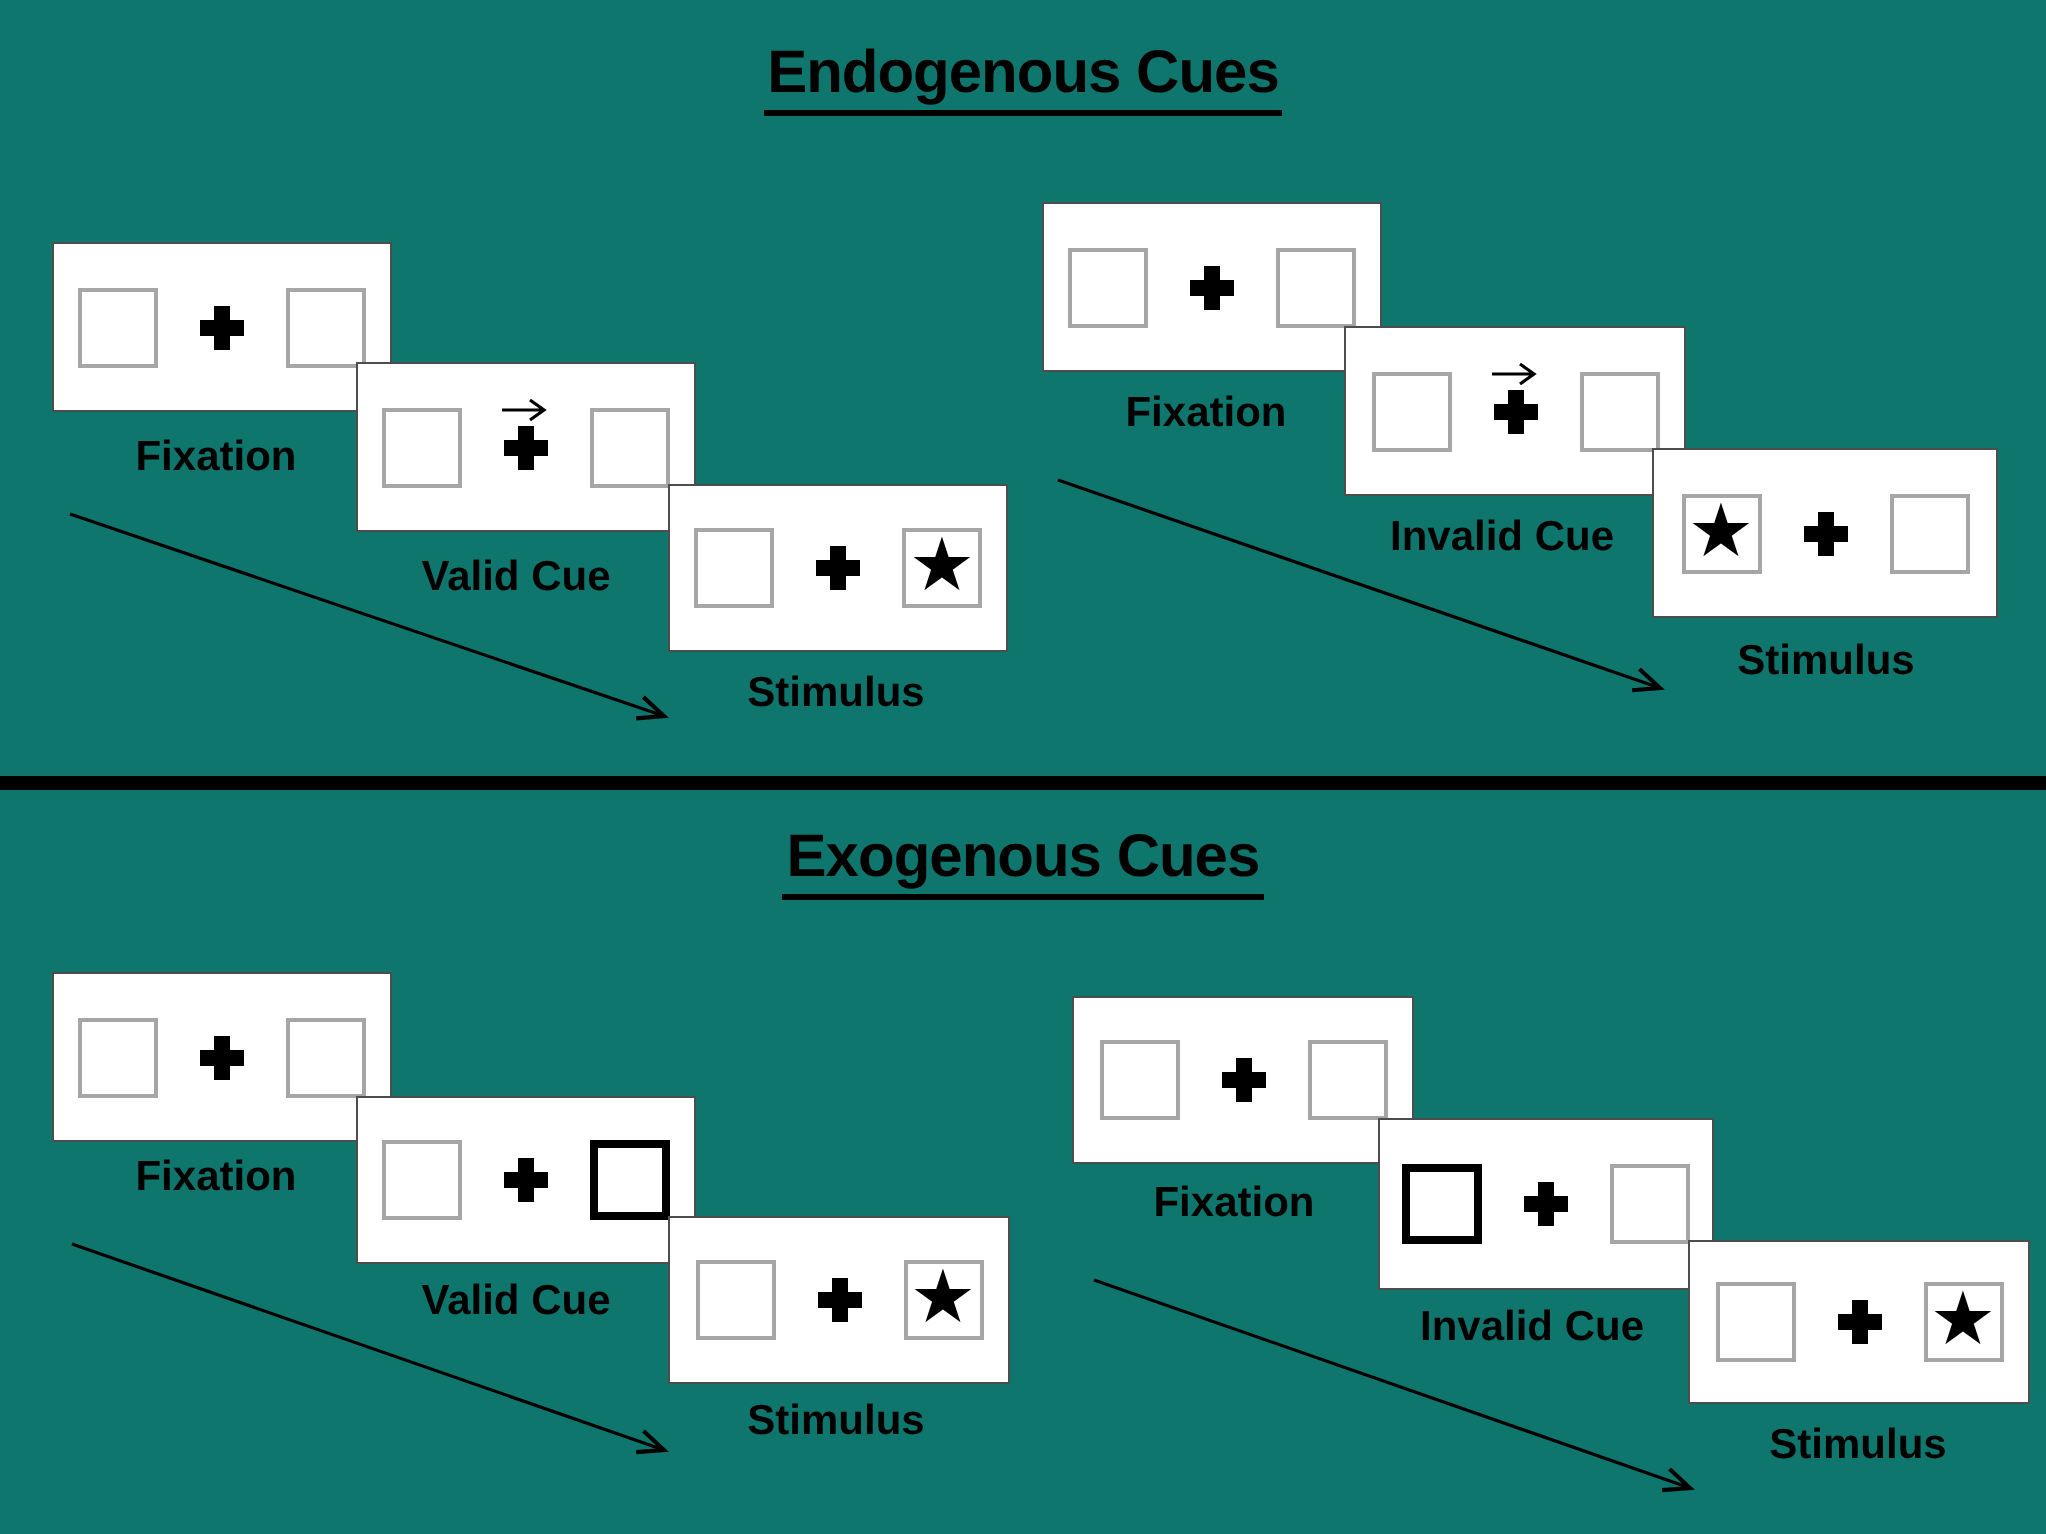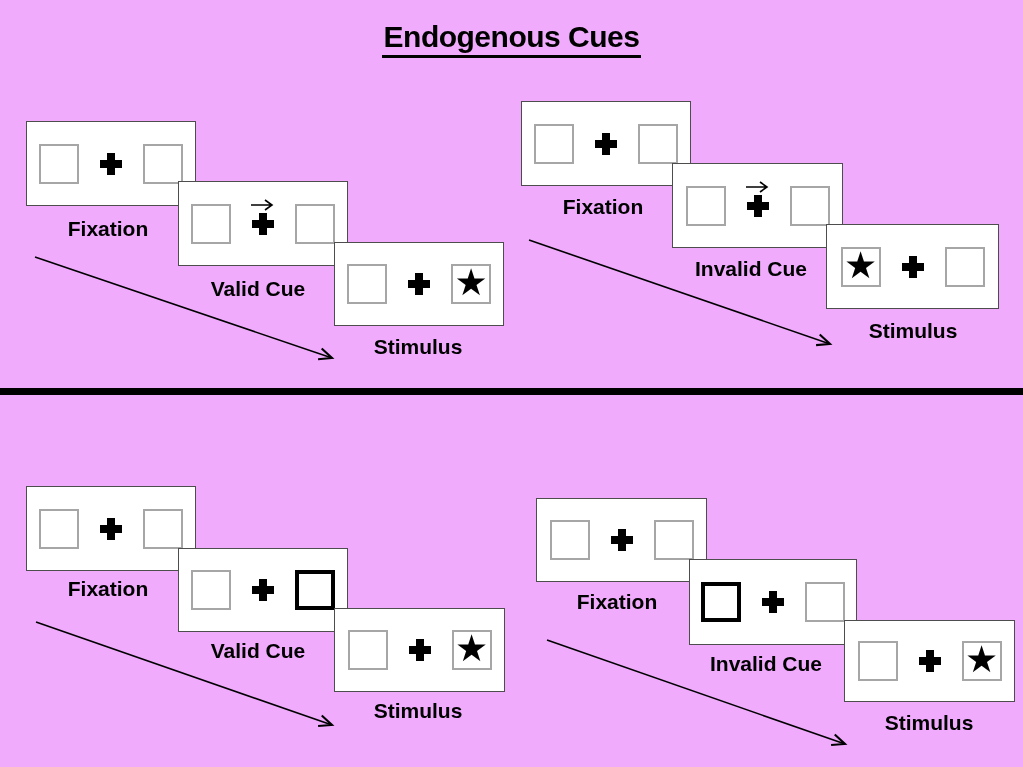--- a/index.html
+++ b/index.html
@@ -1,17 +1,17 @@
 <!DOCTYPE html>
 <html><head>
 <meta charset="utf-8">
 <style>
   html,body{margin:0;padding:0;background:#fff;}
   #stage{
-    position:relative;width:1023px;height:767px;background:#f0abfc;overflow:hidden;
+    position:relative;width:1023px;height:767px;background:#0f766e;overflow:hidden;
     font-family:"Liberation Sans",sans-serif;color:#000;
   }
   .section-title{position:absolute;left:0;width:100%;text-align:center;}
   .section-title span{
     display:inline-block;font-size:30px;font-weight:bold;
     border-bottom:3px solid #000;padding:0 2px 1px 2px;letter-spacing:-0.5px;
   }
   .divider{position:absolute;left:0;top:388px;width:1023px;height:7px;background:#000;}
   .panel{
     position:absolute;background:#fff;border:1px solid #4d4d4d;
@@ -37,20 +37,23 @@
   .timeline-arrow{position:absolute;}
 </style>
 </head>
 <body>
 
 <div id="stage">
 
   <div class="section-title" style="top:20px;">
     <span>Endogenous Cues</span>
   </div>
+  <div class="section-title" style="top:412px;">
+    <span>Exogenous Cues</span>
+  </div>
 
   <div class="divider"></div>
 
   <svg class="timeline-arrow" style="left:28px;top:250px;" width="314" height="118" viewBox="0 0 314 118">
     <defs>
         <marker id="m1" markerWidth="12" markerHeight="12" refX="9" refY="4.5" orient="auto">
       <path d="M1,1 L9,4.5 L1,8" fill="none" stroke="#000" stroke-width="1.3"></path>
         </marker>
       </defs>
     <line x1="7" y1="7" x2="304" y2="108" stroke="#000" stroke-width="1.6" marker-end="url(#m1)"></line>

